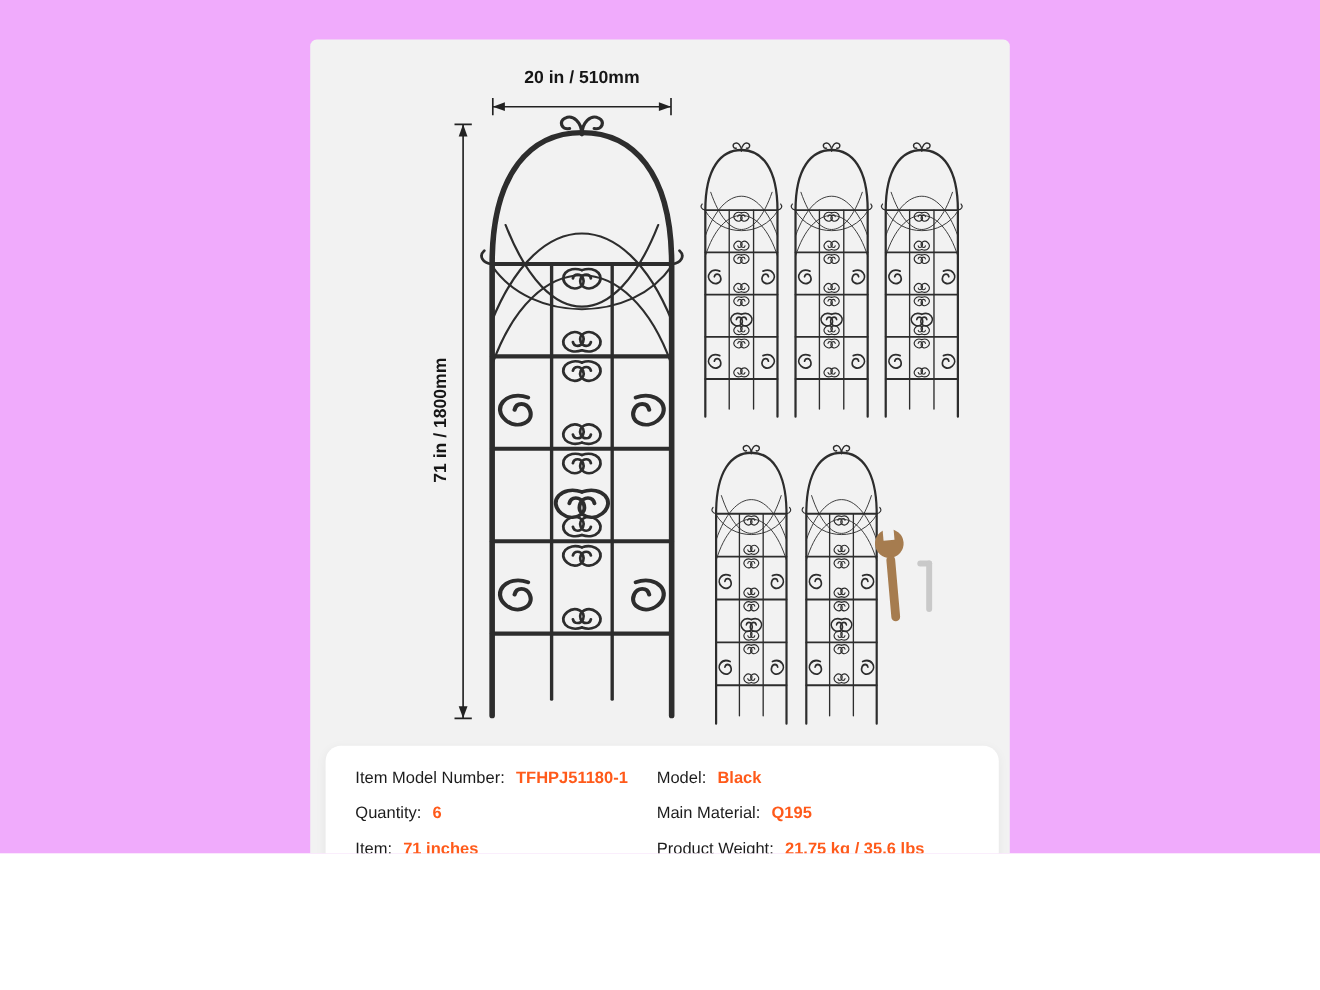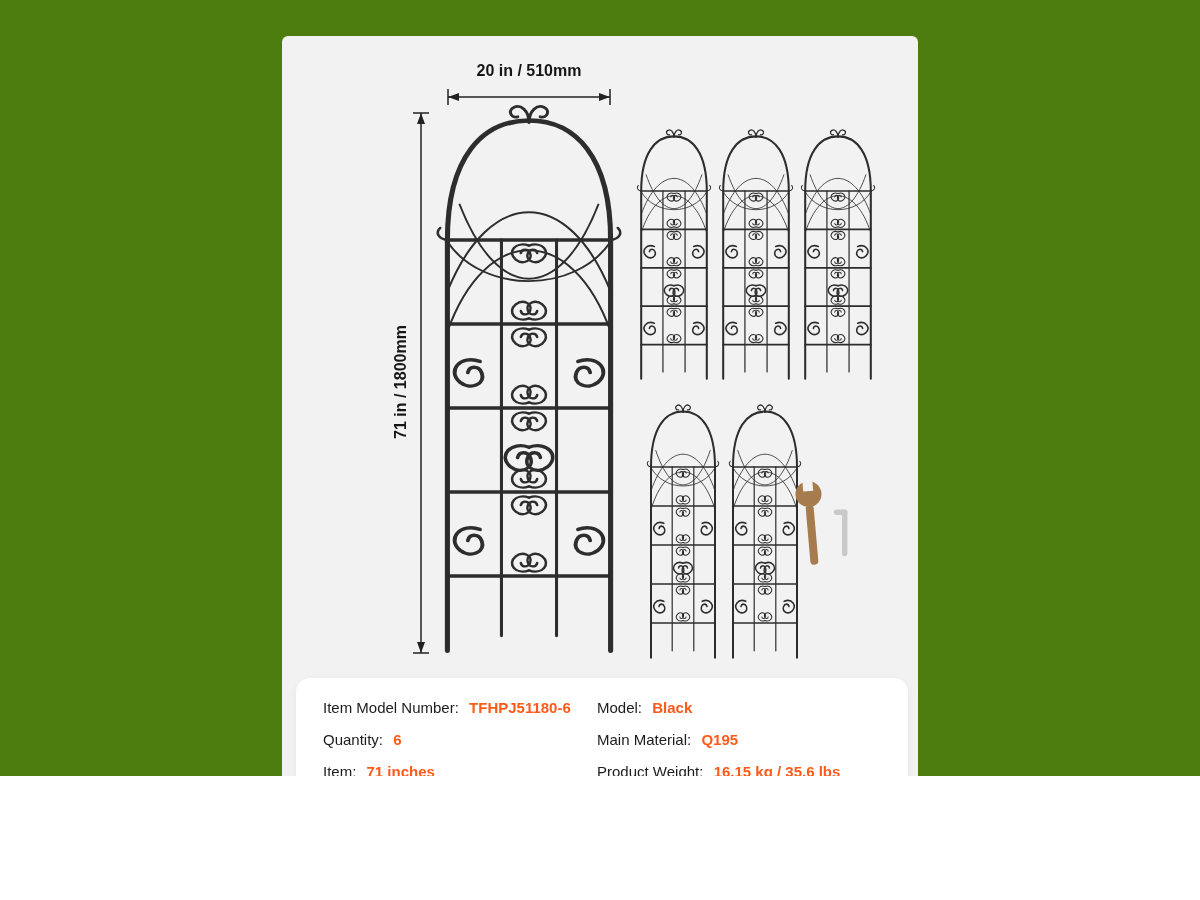--- a/index.html
+++ b/index.html
@@ -1,17 +1,17 @@
 <!DOCTYPE html>
 <html><head>
 <meta charset="utf-8">
 <style>
   html,body{margin:0;padding:0;background:#ffffff;}
   body{font-family:"Liberation Sans", sans-serif;}
-  #stage{position:relative;width:1200px;height:776px;background:#4d7c0f;overflow:hidden;}
+  #stage{position:relative;width:1200px;height:776px;background:#f0abfc;overflow:hidden;}
   .gray-panel{position:absolute;left:282px;top:36px;width:636px;height:826px;background:#f2f2f2;border-radius:6px;}
   .abs{position:absolute;}
   .dim-label{color:#161616;font-weight:bold;font-size:16px;text-align:center;}
   .spec-card{position:absolute;left:296px;top:678px;width:612px;height:160px;background:#ffffff;border-radius:14px;box-shadow:0 2px 10px rgba(0,0,0,0.05);}
   .spec-col{position:absolute;top:14px;}
   .spec-col.left{left:27px;}
   .spec-col.right{left:301px;}
   .spec-row{height:32px;line-height:32px;font-size:15px;color:#1c1c1c;white-space:nowrap;}
   .spec-label{color:#1c1c1c;}
   .spec-value{color:#ff5a1a;font-weight:bold;margin-left:6px;}
@@ -131,21 +131,21 @@
 
   <svg class="abs" style="left:833px;top:503px" width="18" height="58" viewBox="0 0 20 62">
     <rect x="1" y="6" width="15" height="6" rx="3" fill="#c9c9c9"></rect>
     <rect x="10" y="6" width="6" height="52" rx="3" fill="#c9c9c9"></rect>
   </svg>
 
   <div class="spec-card">
     <div class="spec-col left">
       <div class="spec-row">
         <span class="spec-label">Item Model Number:</span>
-        <span class="spec-value">TFHPJ51180-6</span>
+        <span class="spec-value">TFHPJ51180-1</span>
       </div>
       <div class="spec-row">
         <span class="spec-label">Quantity:</span>
         <span class="spec-value">6</span>
       </div>
       <div class="spec-row">
         <span class="spec-label">Item:</span>
         <span class="spec-value">71 inches</span>
       </div>
     </div>
@@ -153,18 +153,18 @@
       <div class="spec-row">
         <span class="spec-label">Model:</span>
         <span class="spec-value">Black</span>
       </div>
       <div class="spec-row">
         <span class="spec-label">Main Material:</span>
         <span class="spec-value">Q195</span>
       </div>
       <div class="spec-row">
         <span class="spec-label">Product Weight:</span>
-        <span class="spec-value">16.15 kg / 35.6 lbs</span>
+        <span class="spec-value">21.75 kg / 35.6 lbs</span>
       </div>
     </div>
   </div>
 
 </div>
 
 </body></html>

